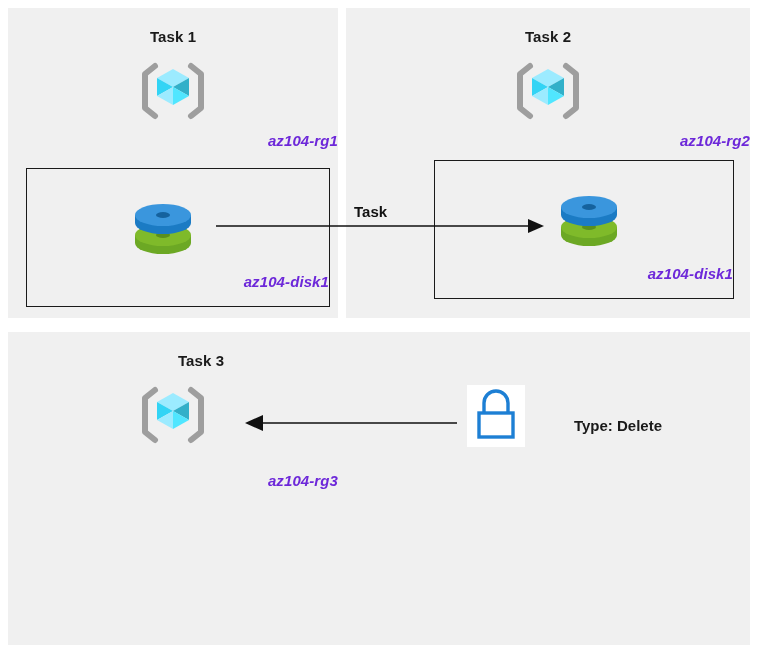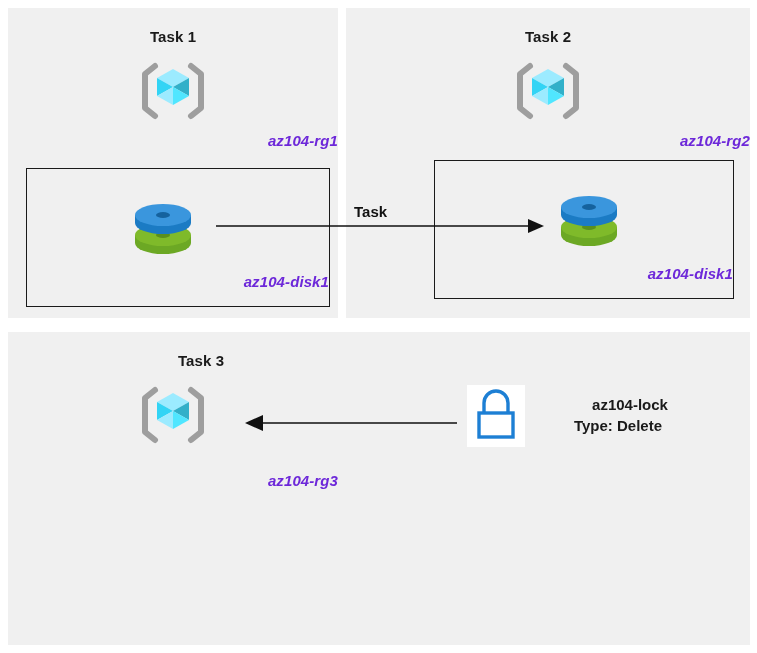--- a/index.html
+++ b/index.html
@@ -216,18 +216,17 @@
     </svg>
 
     <div class="icon-lock" style="left:459px; top:53px;">
       <svg width="58" height="62" viewBox="0 0 58 62">
         <rect x="0" y="0" width="58" height="62" fill="#ffffff"></rect>
         <path d="M17 28 L17 18 A12 12 0 0 1 41 18 L41 28" fill="none" stroke="#1d7fd4" stroke-width="3.4"></path>
         <rect x="12" y="28" width="34" height="24" fill="none" stroke="#1d7fd4" stroke-width="3.4"></rect>
       </svg>
     </div>
 
-    <div class="lock-label" style="left:527px; top:62px; width:190px;">az104-lock</div>
     <div class="lock-label" style="left:515px; top:83px; width:190px;">Type: Delete</div>
 
   </div>
 
 </div>
 
 </body></html>

